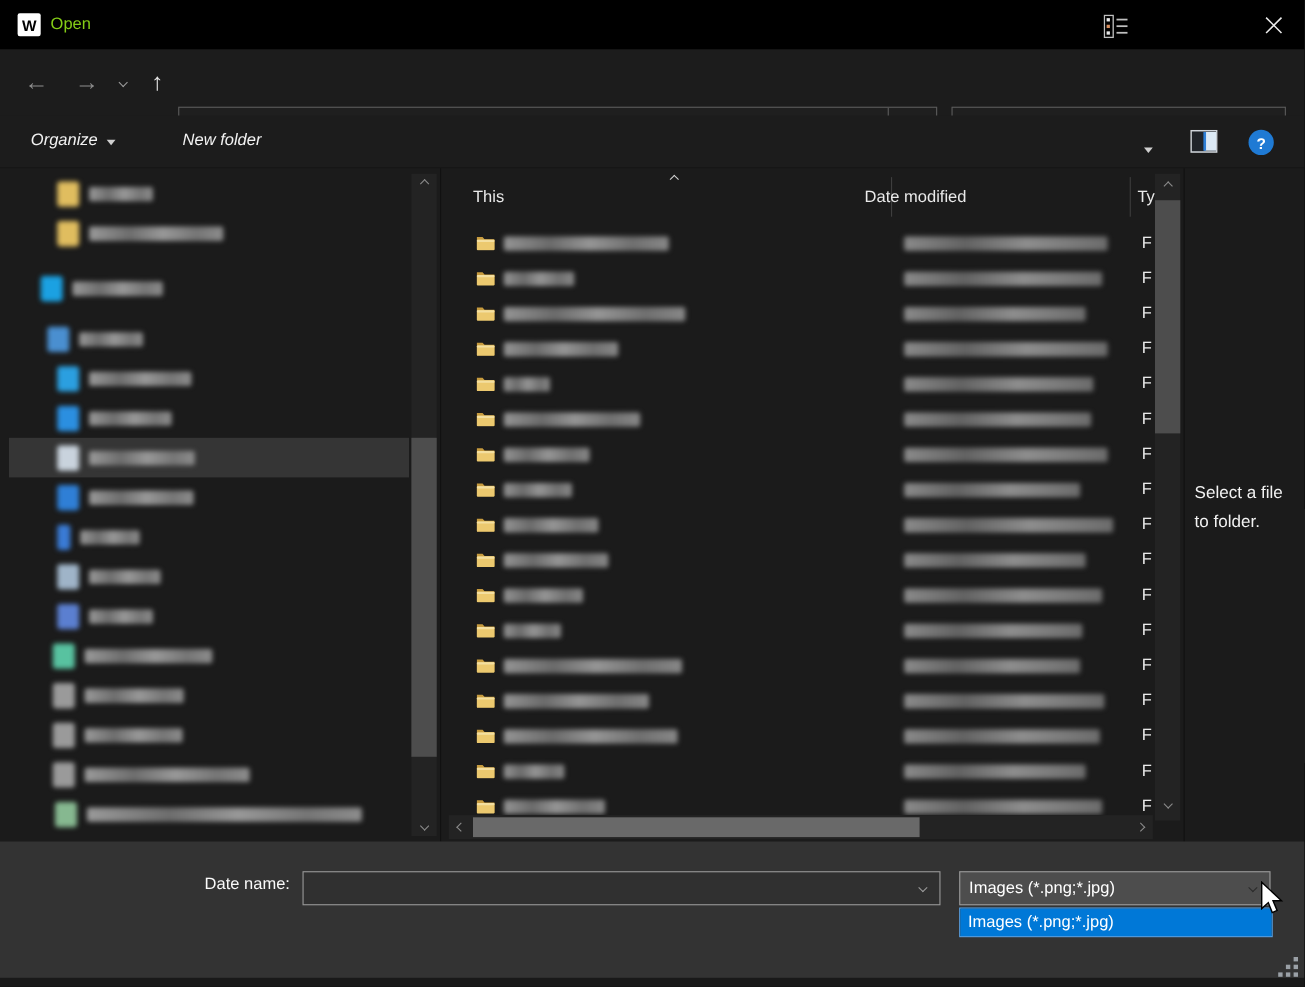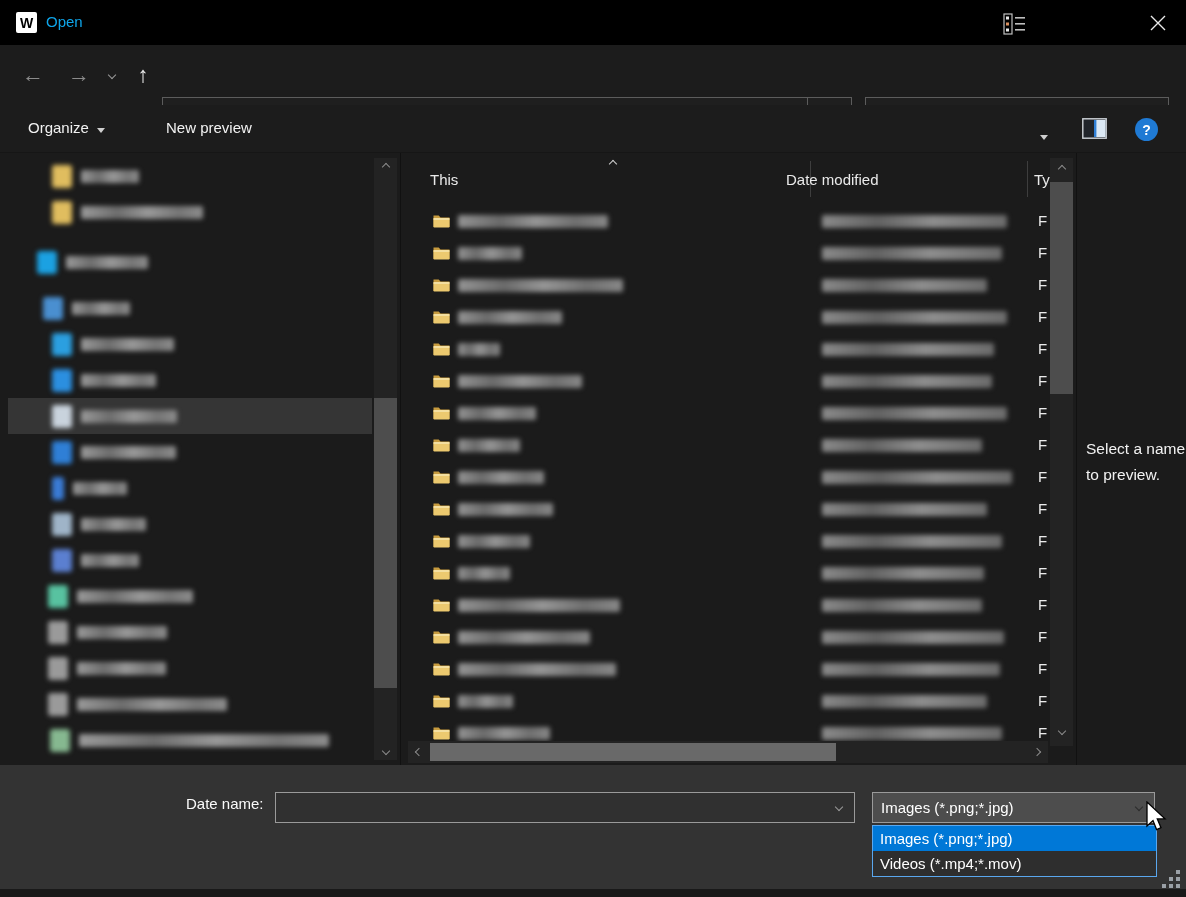--- a/index.html
+++ b/index.html
@@ -5,40 +5,40 @@
   html,body{margin:0;padding:0;background:#0d0d0d;}
   *{box-sizing:border-box;}
   #win{
     position:relative;width:1186px;height:897px;overflow:hidden;
     font-family:"Liberation Sans",sans-serif;color:#f0f0f0;background:#1b1b1b;
   }
   
   .titlebar{position:absolute;left:0;top:0;width:1186px;height:45px;background:#000;}
   .appbadge{position:absolute;left:16px;top:12px;width:21px;height:21px;background:#fff;border-radius:2px;
     display:flex;align-items:center;justify-content:center;font-weight:bold;font-size:14px;color:#000;}
-  .wintitle{position:absolute;left:46px;top:13px;font-size:15px;color:#0ea5e9;}
+  .wintitle{position:absolute;left:46px;top:13px;font-size:15px;color:#84cc16;}
   .closebtn{position:absolute;left:1138px;top:6px;width:40px;height:34px;display:flex;align-items:center;justify-content:center;}
   
   .navbar{position:absolute;left:0;top:45px;width:1186px;height:60px;background:#1c1c1c;}
   .navglyph{position:absolute;top:0;height:60px;display:flex;align-items:center;justify-content:center;font-size:22px;}
   .chev{display:inline-block;width:8px;height:8px;border-right:2px solid #9a9a9a;border-bottom:2px solid #9a9a9a;}
   .chev.down{transform:rotate(45deg);}
   .chev.up{transform:rotate(-135deg);}
   .chev.left{transform:rotate(135deg);}
   .chev.right{transform:rotate(-45deg);}
   .chev.sm{width:6px;height:6px;border-width:1.5px;}
   .addressbar{position:absolute;left:162px;top:52px;width:690px;height:44px;border:1px solid #5c5c5c;background:#1f1f1f;}
   .crumb-sep{position:absolute;top:19px;}
   .crumb{position:absolute;top:12px;font-size:15px;color:#f2f2f2;}
   .addr-divider{position:absolute;left:644px;top:0;width:1px;height:42px;background:#5c5c5c;}
   .searchbox{position:absolute;left:865px;top:52px;width:304px;height:44px;border:1px solid #5c5c5c;background:#1f1f1f;}
   .search-ph{position:absolute;left:57px;top:12px;font-size:15px;color:#9a9a9a;}
   
   .cmdbar{position:absolute;left:0;top:105px;width:1186px;height:48px;background:#1c1c1c;border-bottom:1px solid #161616;}
-  .cmdlabel{position:absolute;top:14px;font-size:15px;color:#f2f2f2;}
+  .cmdlabel{position:absolute;top:14px;font-size:15px;color:#f2f2f2;font-style:italic;}
   .tri-down{display:inline-block;width:0;height:0;border-left:4px solid transparent;border-right:4px solid transparent;border-top:5px solid #cfcfcf;}
   .helpcirc{position:absolute;left:1135px;top:117px;width:23px;height:23px;border-radius:50%;background:#1f7ad4;color:#fff;
     display:flex;align-items:center;justify-content:center;font-size:14px;font-weight:bold;}
   
   .content{position:absolute;left:0;top:153px;width:1186px;height:612px;background:#1b1b1b;}
   .vline{position:absolute;width:1px;background:#111;}
   
   .side-items{position:absolute;left:8px;top:5px;width:364px;height:600px;overflow:hidden;}
   .side-item{position:relative;height:36px;display:flex;align-items:center;}
   .side-item.selected{background:#353535;}
@@ -145,21 +145,21 @@
         </svg>
       </span>
       <span class="search-ph">Search Documents</span>
     </div>
   </div>
 
   <div class="cmdbar">
     <span class="cmdlabel" style="left:28px;">
       <span>Organize</span>&nbsp;&nbsp;<span class="tri-down"></span>
     </span>
-    <span class="cmdlabel" style="left:166px;">New preview</span>
+    <span class="cmdlabel" style="left:166px;">New folder</span>
 
     <span style="position:absolute;left:1003px;top:114px;margin-top:-105px;top:13px;">
       <span>
         <svg width="24" height="22" viewBox="0 0 24 22">
           <rect x="1" y="1" width="8" height="20" fill="none" stroke="#bfbfbf" stroke-width="1.2"></rect>
           <rect x="3" y="3.5" width="3" height="3" fill="#e8e8e8"></rect>
             <rect x="3" y="9.5" width="3" height="3" fill="#d98f5f"></rect>
             <rect x="3" y="15.5" width="3" height="3" fill="#e8e8e8"></rect>
           <rect x="12" y="4" width="10" height="1.6" fill="#bfbfbf"></rect>
             <rect x="12" y="10" width="10" height="1.6" fill="#bfbfbf"></rect>
@@ -490,42 +490,39 @@
       <div class="hs-arrow" style="left:0;">
           <span class="chev left sm" style="border-color:#8b8b8b;"></span>
         </div>
       <div class="hs-thumb"></div>
       <div class="hs-arrow" style="left:618px;">
           <span class="chev right sm" style="border-color:#8b8b8b;"></span>
         </div>
     </div>
 
     <div class="preview-msg">
-      <div>Select a name</div>
-      <div>to preview.</div>
+      <div>Select a file</div>
+      <div>to folder.</div>
     </div>
   </div>
 
   <div class="footer">
     <span class="fn-label">Date name:</span>
     <div class="fn-input">
       <span></span>
       <span class="chev down sm"></span>
     </div>
     <div class="ft-combo">
       <span>Images (*.png;*.jpg)</span>
       <span class="chev down sm"></span>
     </div>
     <div class="ft-list">
         <div class="ft-opt hl">
     <span class="opt-label">Images (*.png;*.jpg)</span>
   </div>
-        <div class="ft-opt">
-    <span class="opt-label">Videos (*.mp4;*.mov)</span>
-  </div>
       </div>
   </div>
   <div class="footer-edge"></div>
   <div class="grip-dot"></div>
 
   <div class="cursor">
     <svg width="24" height="32" viewBox="0 0 24 32">
       <path d="M3 1 L3 25 L9 19.6 L12.6 28.6 L17 26.7 L13.3 17.9 L21 17.9 Z" fill="#fff" stroke="#000" stroke-width="1.3"></path>
     </svg>
   </div>

